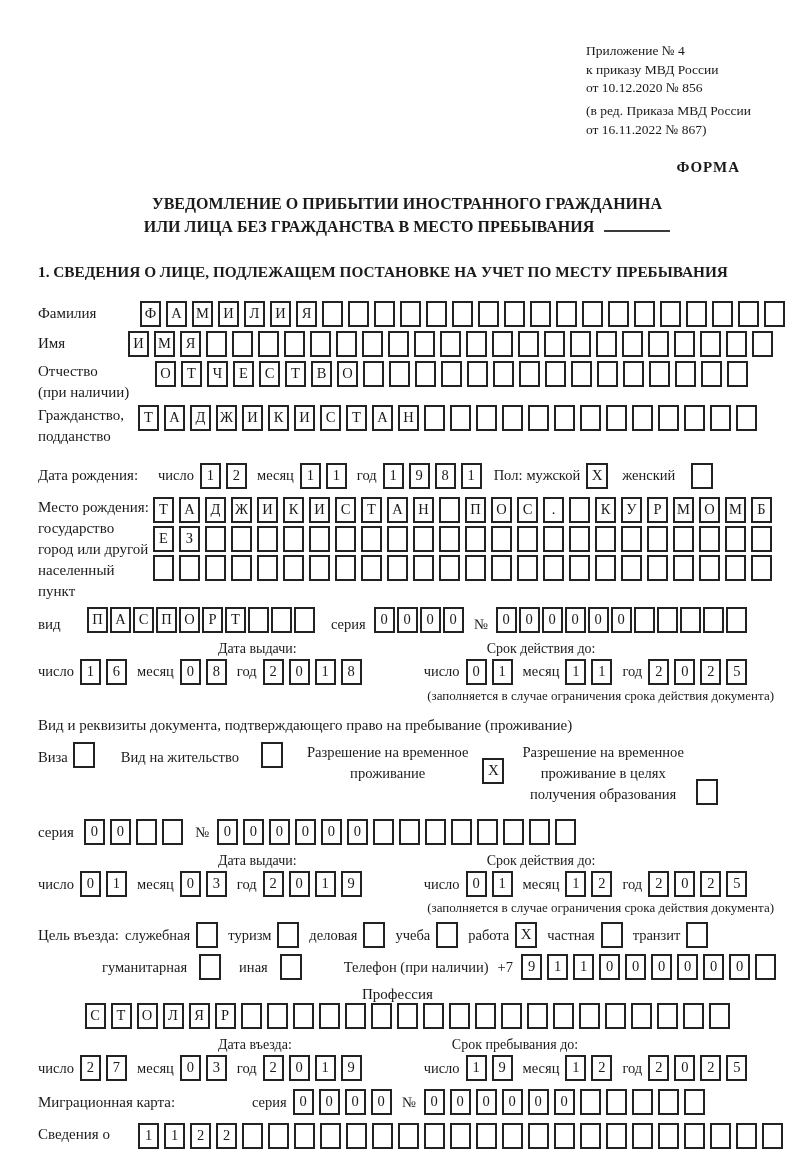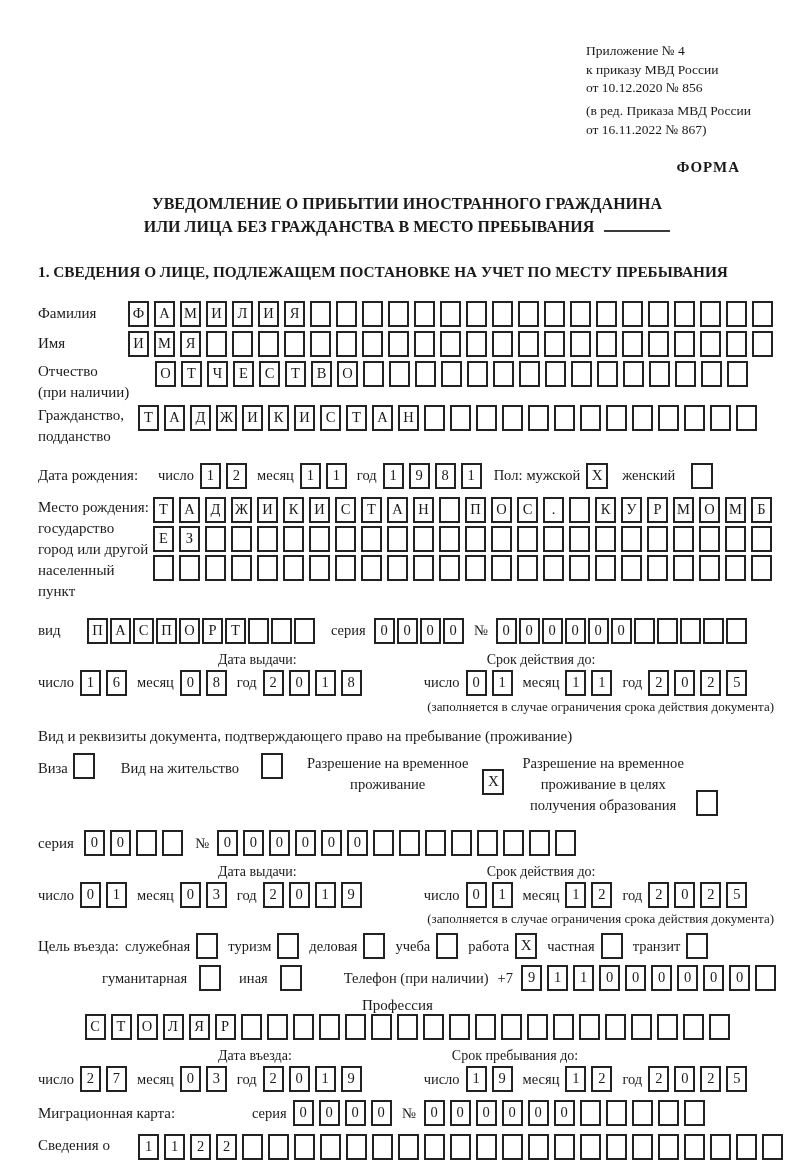--- a/index.html
+++ b/index.html
@@ -69,21 +69,21 @@
 
   <div class="title">
     <div>УВЕДОМЛЕНИЕ О ПРИБЫТИИ ИНОСТРАННОГО ГРАЖДАНИНА</div>
     <div>
       <span>ИЛИ ЛИЦА БЕЗ ГРАЖДАНСТВА В МЕСТО ПРЕБЫВАНИЯ</span><span class="title-blank"></span>
     </div>
   </div>
 
   <div class="sec1">1. СВЕДЕНИЯ О ЛИЦЕ, ПОДЛЕЖАЩЕМ ПОСТАНОВКЕ НА УЧЕТ ПО МЕСТУ ПРЕБЫВАНИЯ</div>
 
-  <div class="frow" style="margin-top:20px;">
+  <div class="frow" style="margin-top:20px;gap:12px;">
     <div class="flabel" style="width:90px;">Фамилия</div>
     <div class="boxes">
         <span class="cell">Ф</span>
         <span class="cell">А</span>
         <span class="cell">М</span>
         <span class="cell">И</span>
         <span class="cell">Л</span>
         <span class="cell">И</span>
         <span class="cell">Я</span>
         <span class="cell">&nbsp;</span>
@@ -312,21 +312,21 @@
           <span class="cell">&nbsp;</span>
           <span class="cell">&nbsp;</span>
           <span class="cell">&nbsp;</span>
           <span class="cell">&nbsp;</span>
           <span class="cell">&nbsp;</span>
         </div>
     </div>
   </div>
 
 
-  <div class="frow" style="margin-top:16px;">
+  <div class="frow" style="margin-top:5px;align-items:flex-end;">
     <span class="flabel" style="width:49px;">вид</span>
     <span class="boxes tight">
         <span class="cell">П</span>
         <span class="cell">А</span>
         <span class="cell">С</span>
         <span class="cell">П</span>
         <span class="cell">О</span>
         <span class="cell">Р</span>
         <span class="cell">Т</span>
         <span class="cell">&nbsp;</span>

